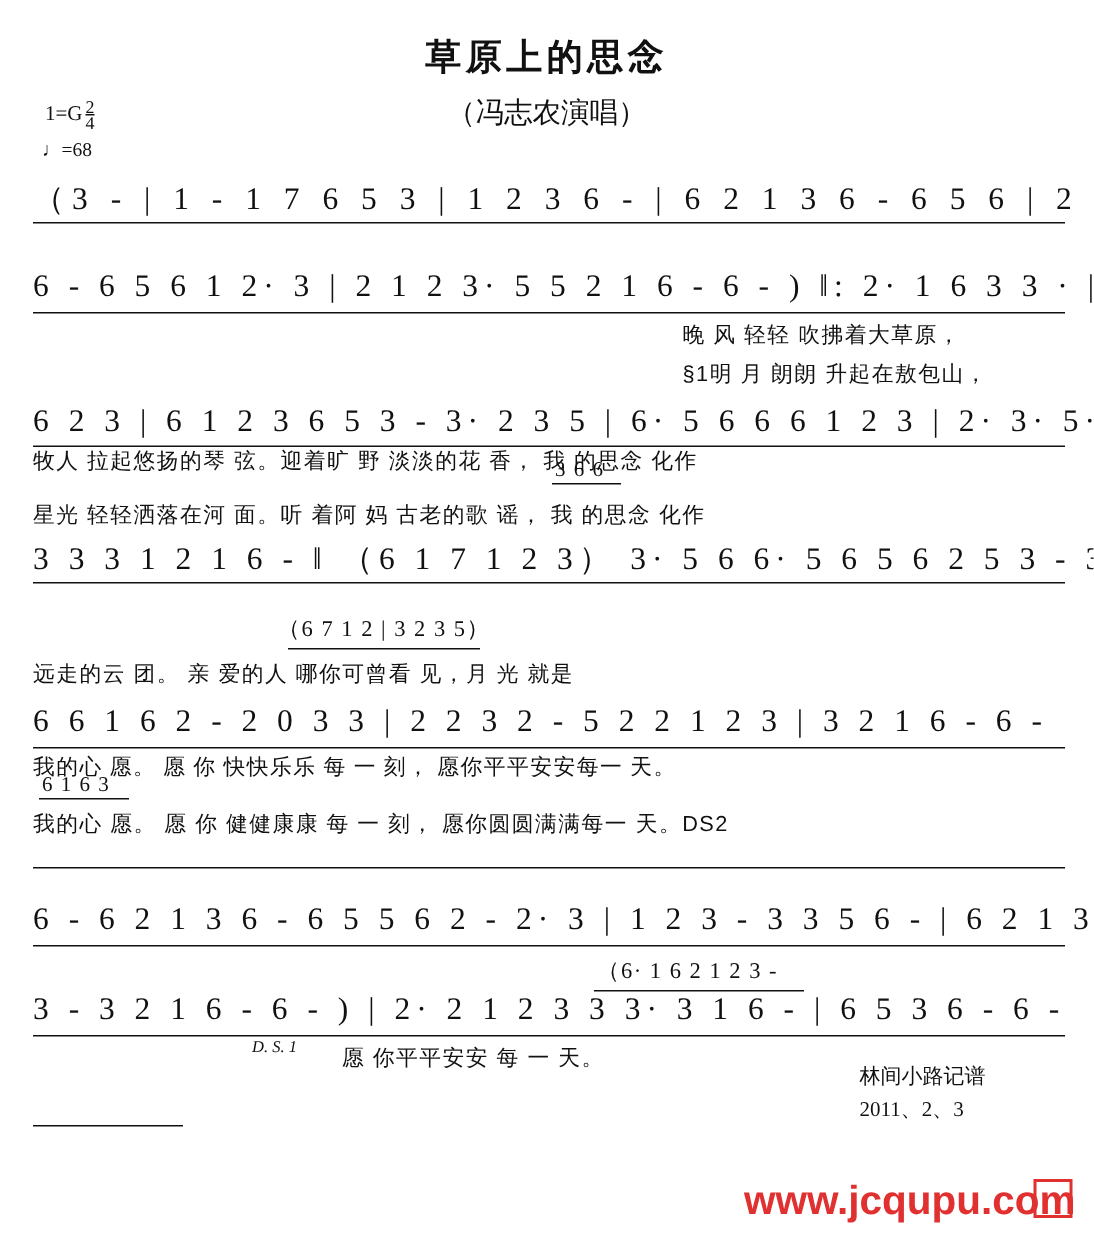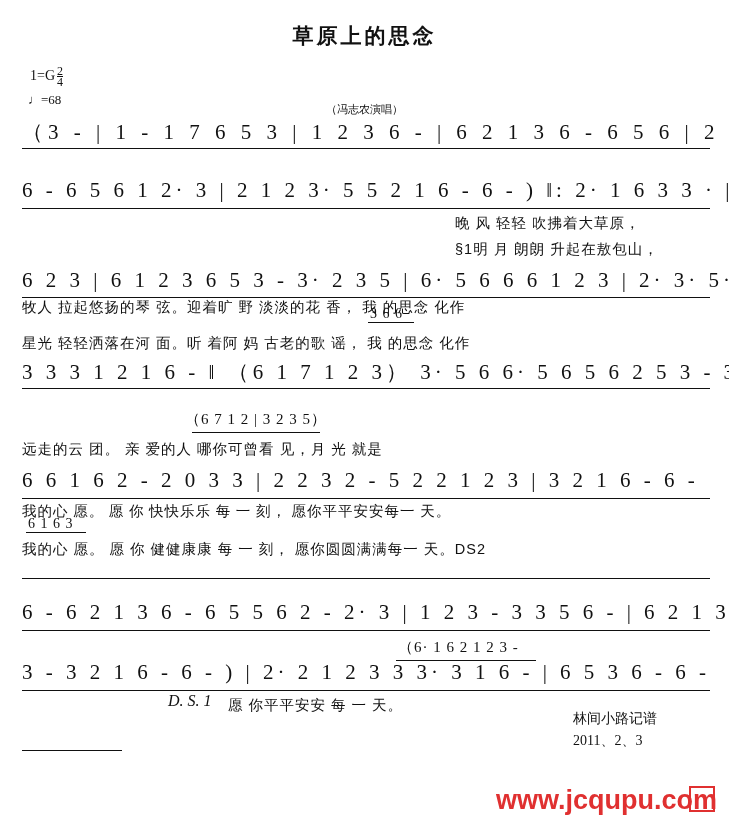--- a/index.html
+++ b/index.html
@@ -20,33 +20,32 @@
     inset: 0;
     width: 729px;
     height: 824px;
   }
   .title {
     position: absolute;
     top: 22px;
     left: 0;
     width: 729px;
     text-align: center;
-    font-size: 21px;
+    font-size: 24px;
     font-weight: bold;
     letter-spacing: 3px;
     font-family: "Liberation Serif", serif;
   }
   .subtitle {
     position: absolute;
     top: 62px;
     left: 0;
     width: 729px;
     text-align: center;
-    font-size: 11px;
-    margin-top: 40px;
+    font-size: 19px;
   }
   .credits {
     position: absolute;
     top: 62px;
     right: 52px;
     font-size: 14px;
     line-height: 22px;
     text-align: left;
   }
   .credits div span.name { letter-spacing: 1px; }
@@ -127,21 +126,21 @@
   .wm-box {
     position: absolute;
     right: 14px;
     bottom: 12px;
     width: 22px;
     height: 22px;
     border: 2px solid #e03030;
   }
   .dsal {
     position: absolute;
-    font-size: 16px;
+    font-size: 11px;
     font-style: italic;
     font-family: "Liberation Serif", serif;
   }
 </style>
 </head>
 <body>
 
 <div class="sheet">
 
   <div class="title">草原上的思念</div>

